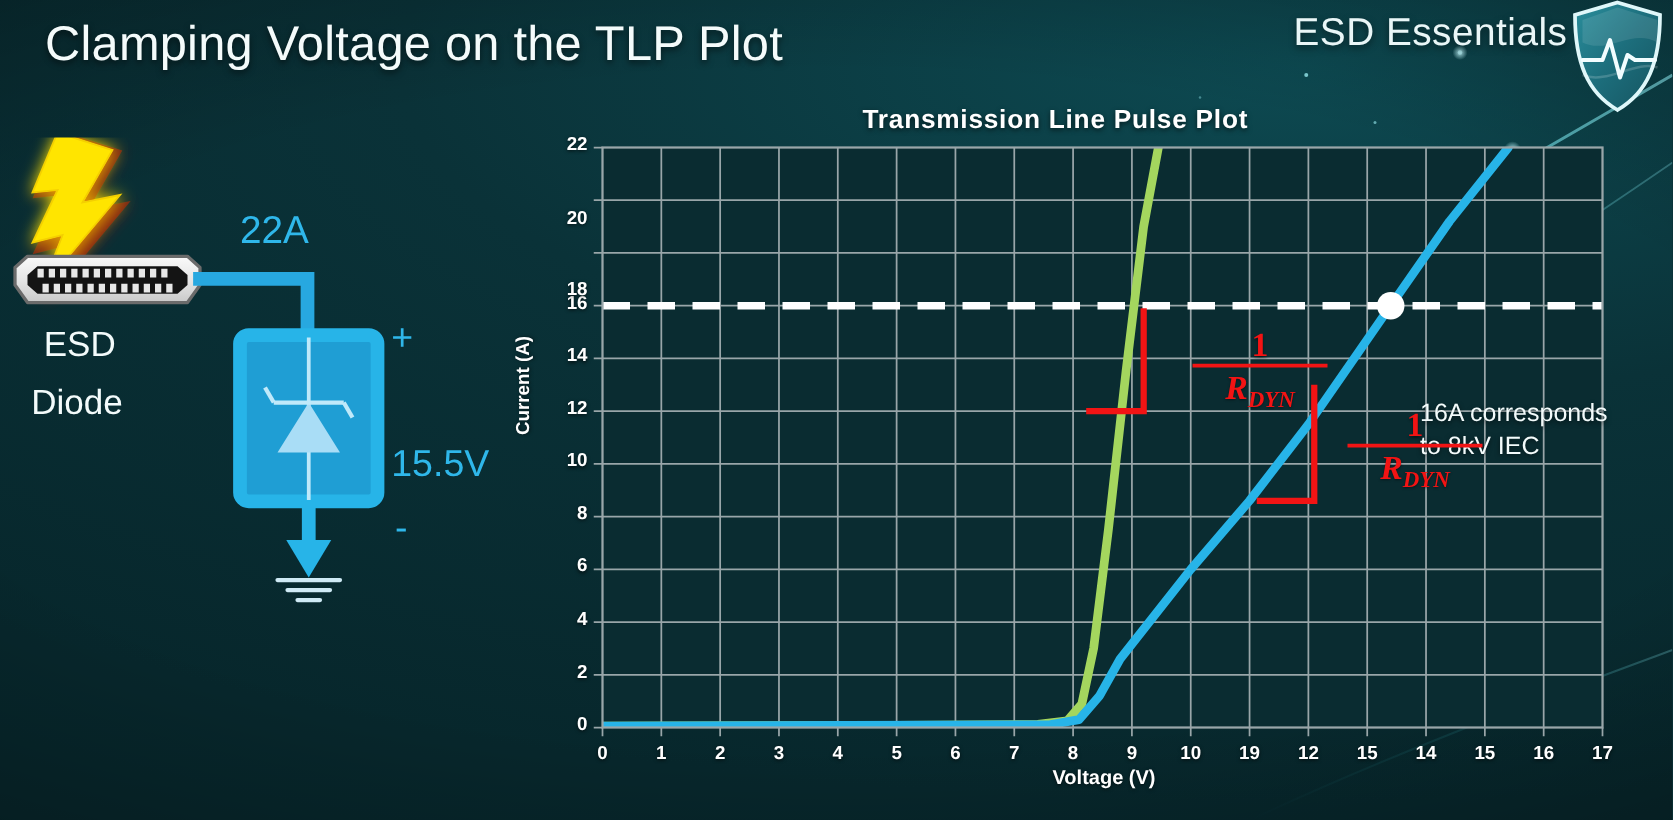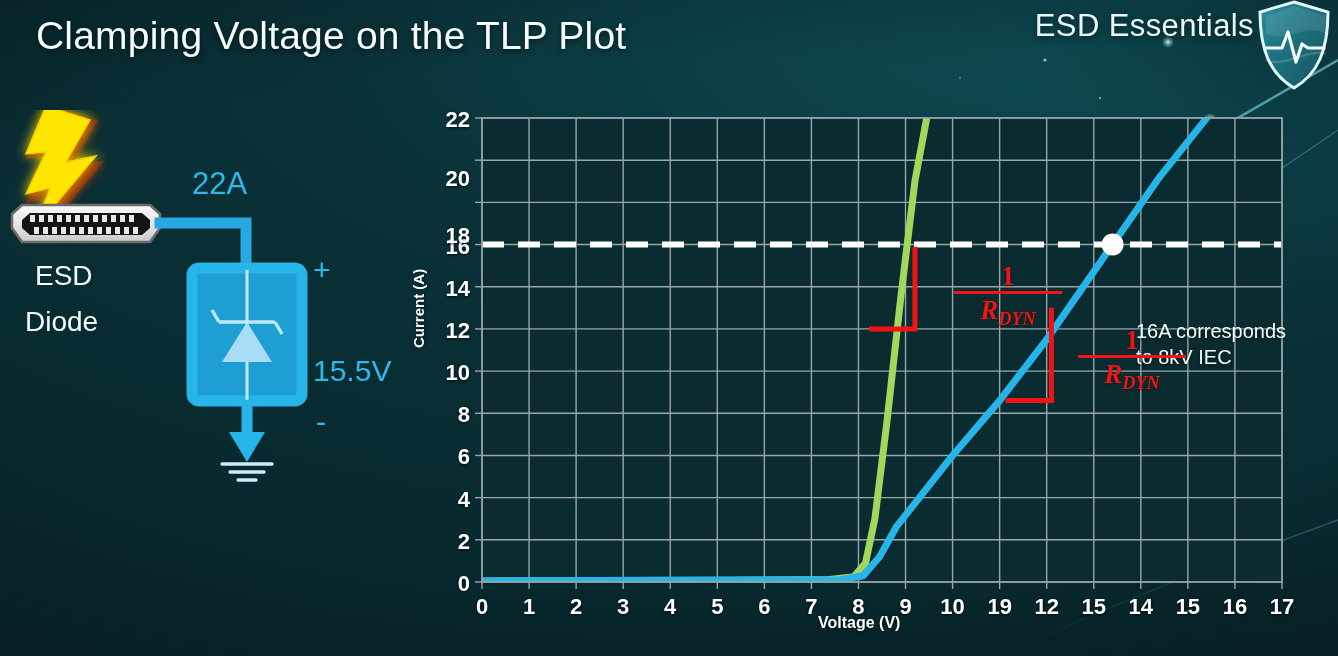--- a/index.html
+++ b/index.html
@@ -60,26 +60,26 @@
     text-shadow:0 2px 4px rgba(0,0,0,.6);
     white-space:nowrap;letter-spacing:.6px;
   }
   .ylabel{
     position:absolute;left:-8px;top:262px;
     transform:rotate(-90deg);transform-origin:left top;
     font-size:15px;font-weight:bold;color:#ffffff;
     white-space:nowrap;text-shadow:0 1px 3px rgba(0,0,0,.6);
   }
   .xlabel{
-    position:absolute;left:400px;top:528px;
+    position:absolute;left:424px;top:528px;
     font-size:16px;font-weight:bold;color:#ffffff;
     white-space:nowrap;text-shadow:0 1px 3px rgba(0,0,0,.6);
   }
   .tick{
-    position:absolute;font-size:22px;font-weight:bold;color:#ffffff;
+    position:absolute;font-size:15px;font-weight:bold;color:#ffffff;
     text-shadow:0 1px 3px rgba(0,0,0,.7);
   }
   .tick.y{text-align:right;width:34px;}
   .tick.x{text-align:center;width:26px;}
 
   .callout{
     position:absolute;left:718px;top:232px;
     font-size:20px;line-height:26px;color:#f3fbfb;
     text-shadow:0 1px 4px rgba(0,0,0,.6);
     width:210px;
@@ -234,20 +234,21 @@
     <text x="192" y="84" fill="#2fb7ea" font-family="Liberation Sans, sans-serif" font-size="31">22A</text>
     <text x="35" y="175" fill="#f3fbfb" font-family="Liberation Sans, sans-serif" font-size="28">ESD</text>
     <text x="25" y="221" fill="#f3fbfb" font-family="Liberation Sans, sans-serif" font-size="28">Diode</text>
     <text x="313" y="170" fill="#2fb7ea" font-family="Liberation Sans, sans-serif" font-size="30">+</text>
     <text x="313" y="271" fill="#2fb7ea" font-family="Liberation Sans, sans-serif" font-size="30">15.5V</text>
     <text x="316" y="322" fill="#2fb7ea" font-family="Liberation Sans, sans-serif" font-size="30">-</text>
   </svg>
 
 
   <div class="chart">
+    <div class="chart-title">Transmission Line Pulse Plot</div>
     <div class="ylabel">Current (A)</div>
     <div class="xlabel">Voltage (V)</div>
 
     <svg id="plot" width="920" height="570" viewBox="0 0 920 570">
       <defs>
         <clipPath id="plotclip">
             <rect x="64" y="32" width="800" height="464"></rect>
           </clipPath>
       </defs>
       <rect x="64" y="32" width="800" height="464" fill="#0a2c31"></rect>

